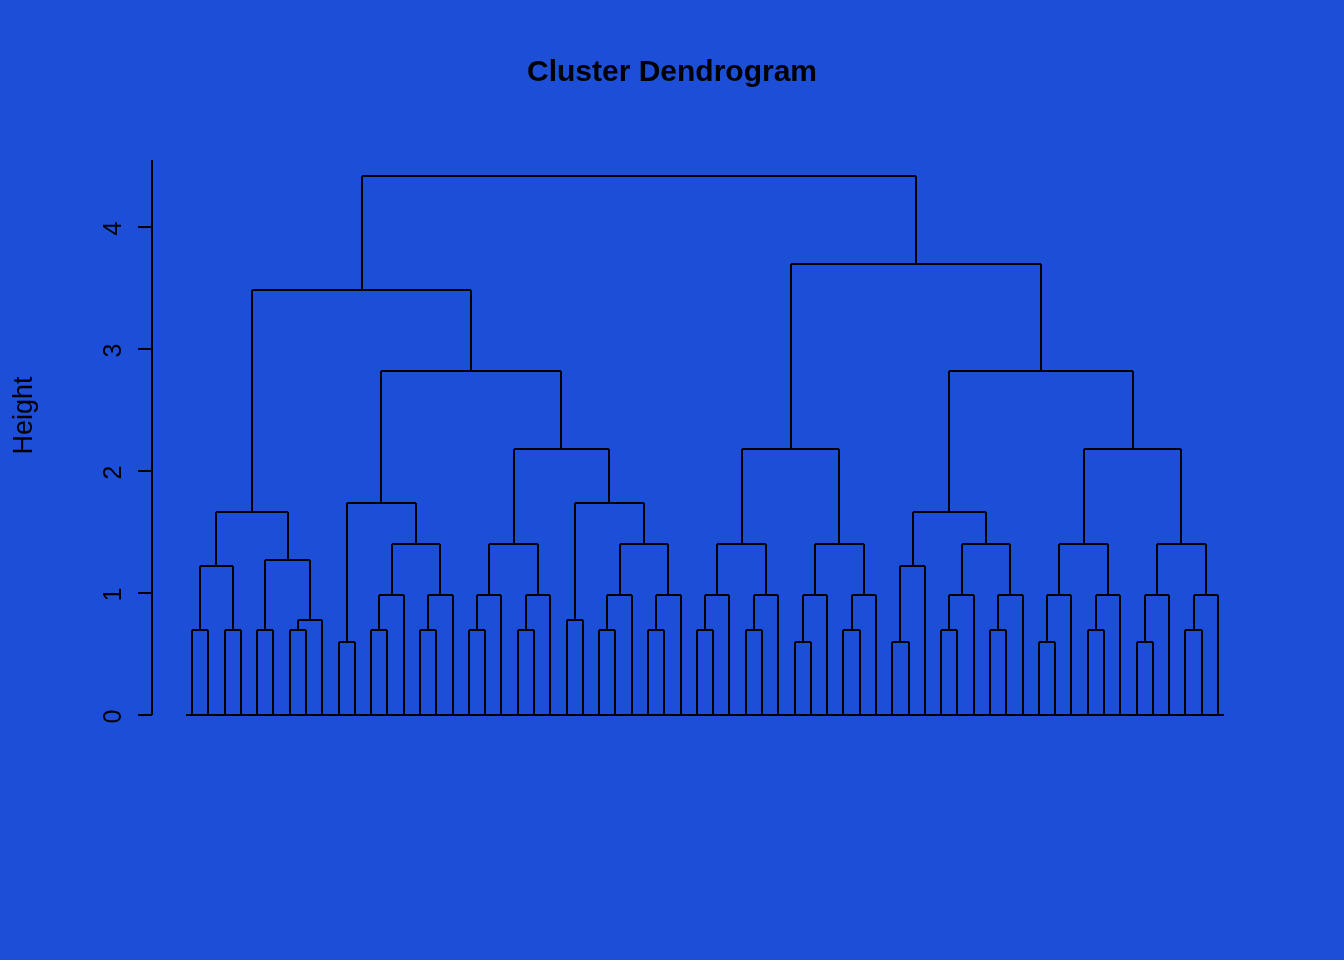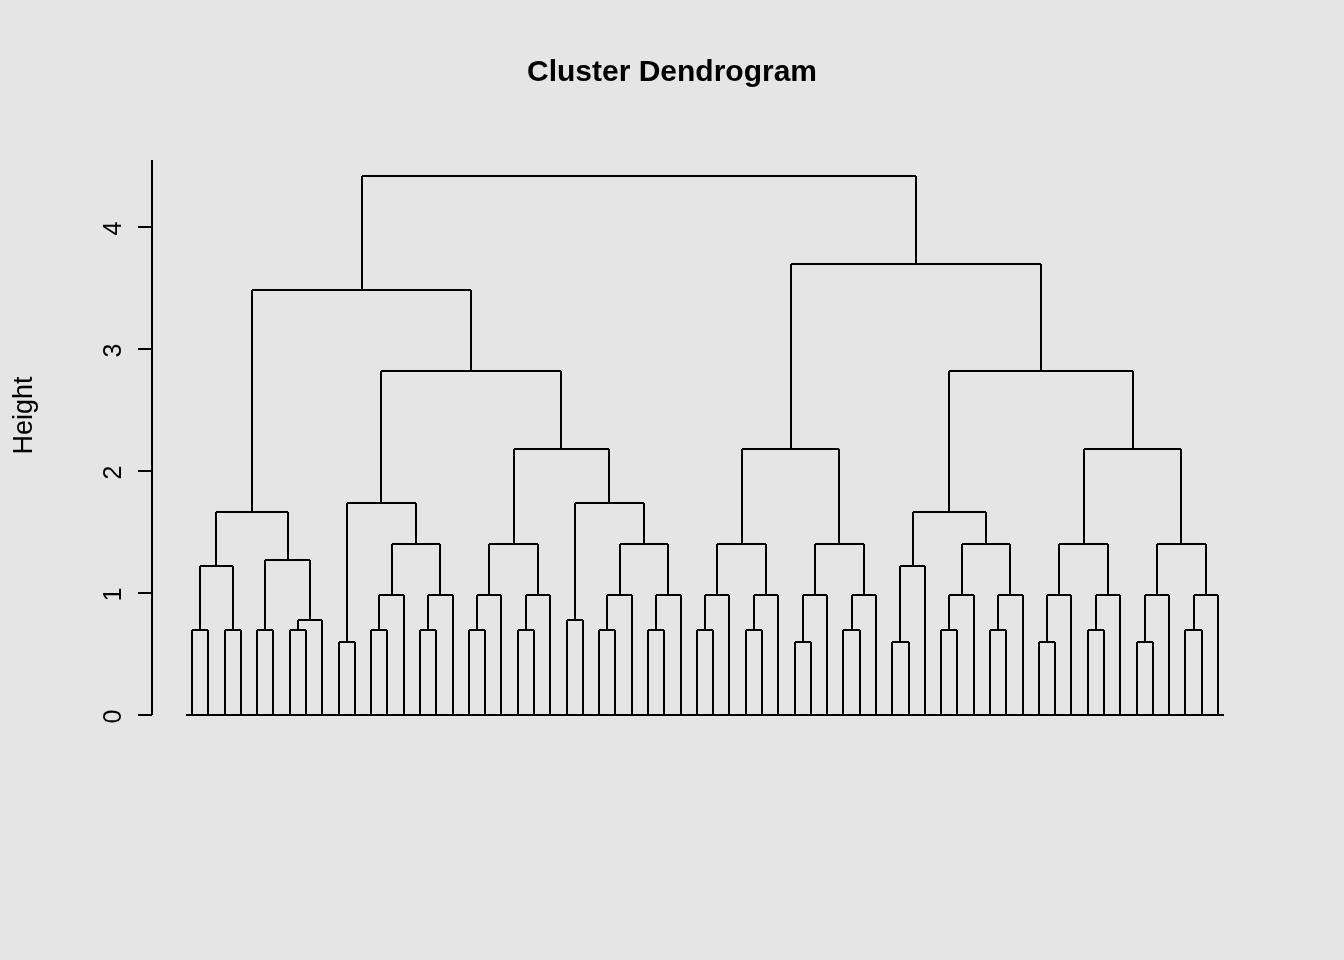--- a/index.html
+++ b/index.html
@@ -10,21 +10,21 @@
   body {
     width: 1344px;
     height: 960px;
     font-family: "Liberation Sans", sans-serif;
     overflow: hidden;
   }
   #plot-root {
     position: relative;
     width: 1344px;
     height: 960px;
-    background: #e5e5e5;
+    background: #1d4ed8;
   }
   #chart-title {
     position: absolute;
     left: 0;
     top: 54px;
     width: 1344px;
     text-align: center;
     font-size: 30px;
     font-weight: bold;
     color: #000000;

